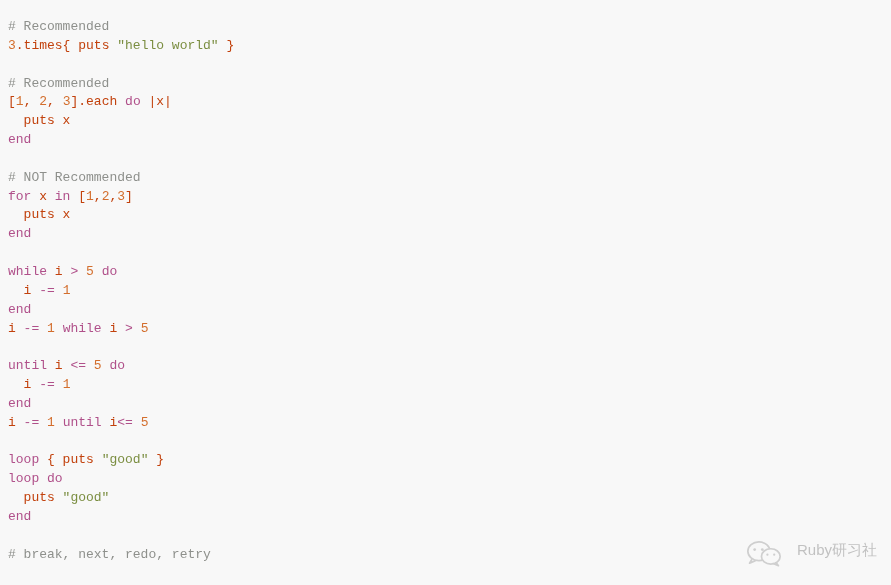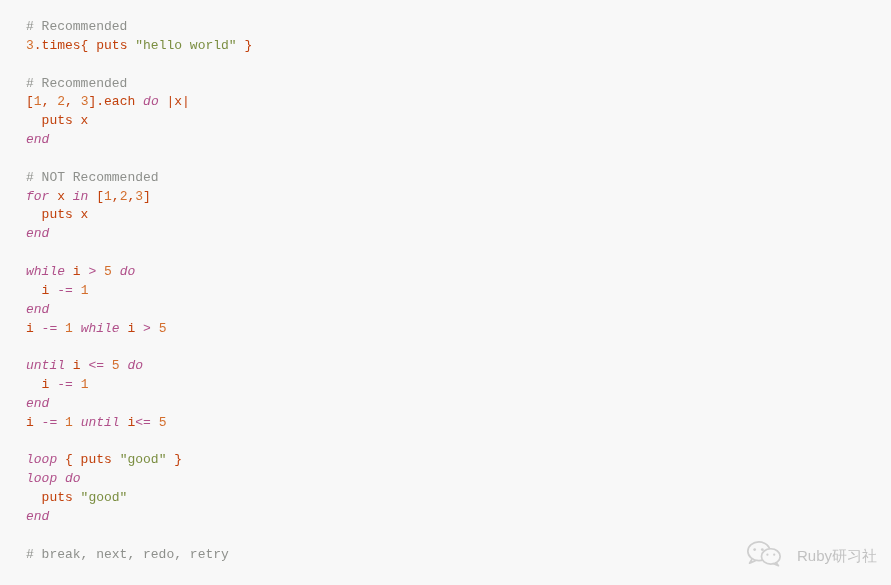--- a/index.html
+++ b/index.html
@@ -8,36 +8,36 @@
     background: #f8f8f8;
     font-family: Consolas, Monaco, 'Courier New', monospace;
     font-size: 13px;
     line-height: 1.45;
     width: 891px;
     height: 585px;
     position: relative;
     overflow: hidden;
   }
   .code-wrap {
-    padding: 18px 26px;
+    padding: 18px 8px;
     white-space: pre;
   }
   .line { display: block; min-height: 1.45em; }
   .c  { color: #8e908c; }            
   .n  { color: #d36e2d; }            
   .t  { color: #c2410c; }            
   .s  { color: #7b8e41; }            
-  .k  { color: #b0508a; font-style: italic; }
+  .k  { color: #b0508a; }
 
   .watermark {
     position: absolute;
     right: 14px;
     bottom: 18px;
     display: flex;
-    align-items: flex-end;
+    align-items: flex-start;
     gap: 16px;
     font-family: "Microsoft YaHei", Arial, sans-serif;
     font-size: 15px;
     color: #b8b8b8;
     opacity: 0.85;
   }
   .watermark .bubble {
     width: 34px;
     height: 28px;
     position: relative;

